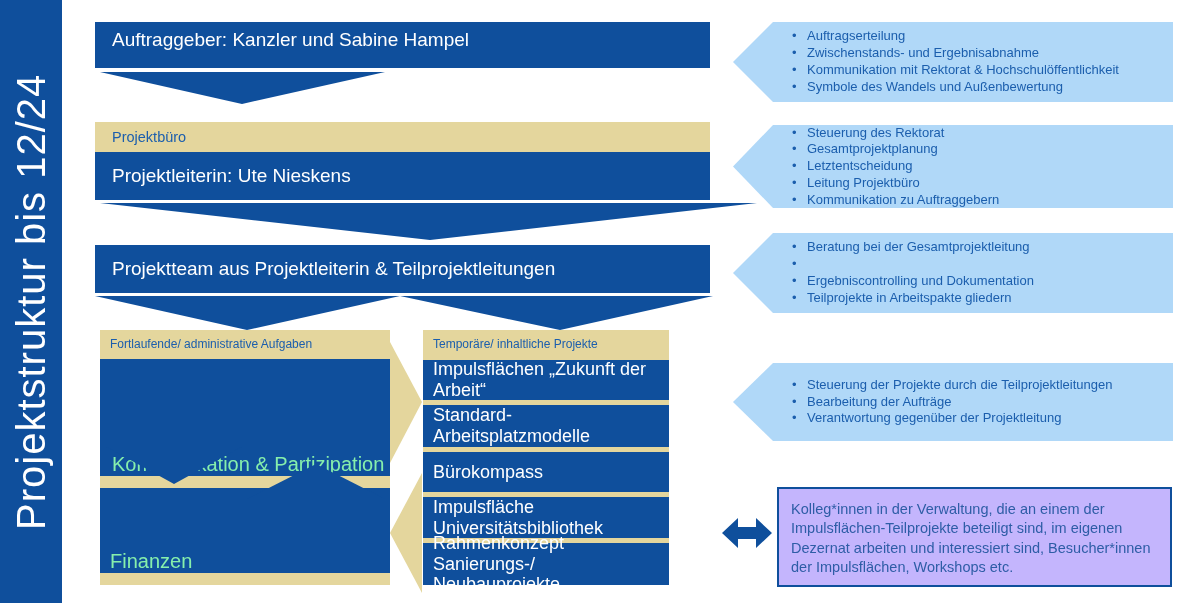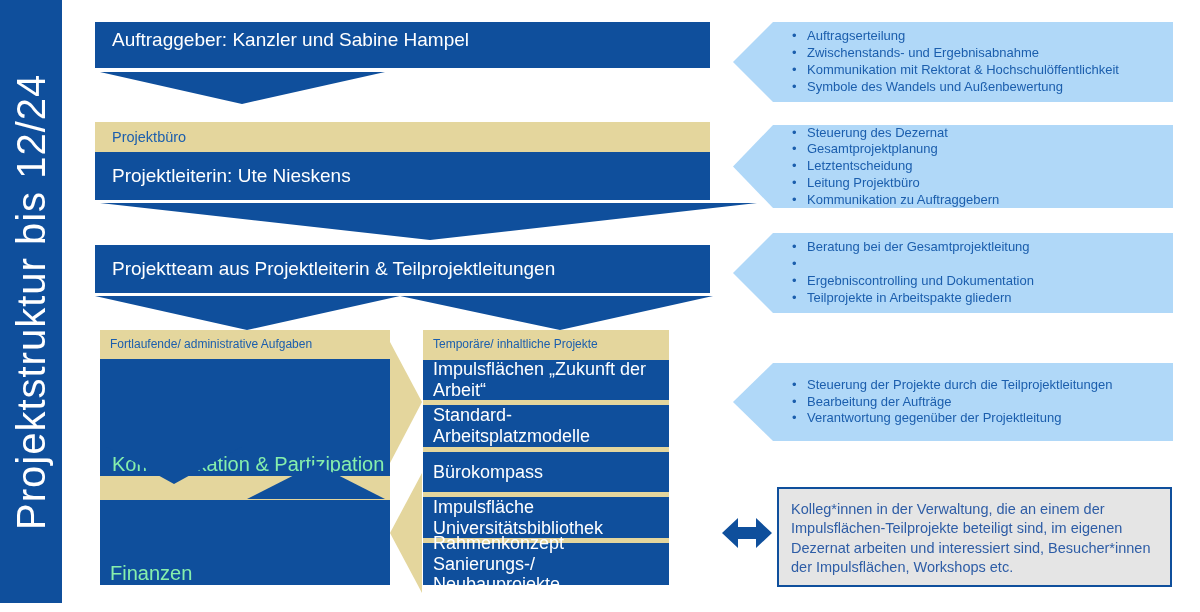--- a/index.html
+++ b/index.html
@@ -34,39 +34,39 @@
 
   
   .panel{position:absolute;top:330px;height:255px;background:var(--tan);}
   .panel-left{left:100px;width:290px;}
   .panel-mid{left:423px;width:246px;}
   .panel-header{position:absolute;left:0;top:0;width:100%;height:28px;color:var(--bullettext);
     font-size:12px;display:flex;align-items:center;padding-left:10px;}
   .cell{position:absolute;left:0;width:100%;background:var(--blue);color:#86efac;font-size:20px;
     display:flex;align-items:flex-end;padding-left:12px;line-height:1.15;}
   .cell-komm{top:29px;height:117px;}
-  .cell-fin{top:170px;height:85px;padding-left:10px;}
+  .cell-fin{top:158px;height:85px;padding-left:10px;}
   .midrows{position:absolute;left:0;top:30px;width:100%;display:flex;flex-direction:column;gap:5px;}
   .midrow{background:var(--blue);color:#fff;font-size:18px;display:flex;align-items:center;
     padding-left:10px;padding-right:4px;line-height:1.15;}
   .mr1{height:40px;}.mr2{height:42px;}.mr3{height:40px;}.mr4{height:41px;}.mr5{height:42px;}
 
   
   .callout{position:absolute;left:733px;width:440px;background:var(--lightblue);
     clip-path:polygon(40px 0,100% 0,100% 100%,40px 100%,0 50%);
     display:flex;flex-direction:column;justify-content:center;padding-left:57px;padding-right:8px;}
   .co1{top:22px;height:80px;}
   .co2{top:125px;height:83px;}
   .co3{top:233px;height:80px;}
   .co4{top:363px;height:78px;}
   .bullet-item{display:flex;color:var(--bullettext);font-size:13px;line-height:16.8px;}
   .bullet-item .dot{width:17px;flex:0 0 17px;text-align:left;padding-left:2px;}
 
   
-  .note{position:absolute;left:777px;top:487px;width:395px;height:100px;background:#e5e5e5;
+  .note{position:absolute;left:777px;top:487px;width:395px;height:100px;background:#c4b5fd;
     border:2px solid var(--blue);color:#2E5DA6;font-size:14.5px;line-height:1.33;
     padding:11px 12px;display:flex;align-items:flex-start;}
 
   
   .overlay{position:absolute;left:0;top:0;width:1200px;height:612px;pointer-events:none;}
 </style>
 </head>
 <body>
 
 <div class="canvas">
@@ -136,21 +136,21 @@
       </div>
     <div class="bullet-item">
         <span class="dot">•</span>
         <span>Symbole des Wandels und Außenbewertung</span>
       </div>
   </div>
 
   <div class="callout co2">
     <div class="bullet-item">
         <span class="dot">•</span>
-        <span>Steuerung des Dezernat</span>
+        <span>Steuerung des Rektorat</span>
       </div>
     <div class="bullet-item">
         <span class="dot">•</span>
         <span>Gesamtprojektplanung</span>
       </div>
     <div class="bullet-item">
         <span class="dot">•</span>
         <span>Letztentscheidung</span>
       </div>
     <div class="bullet-item">

